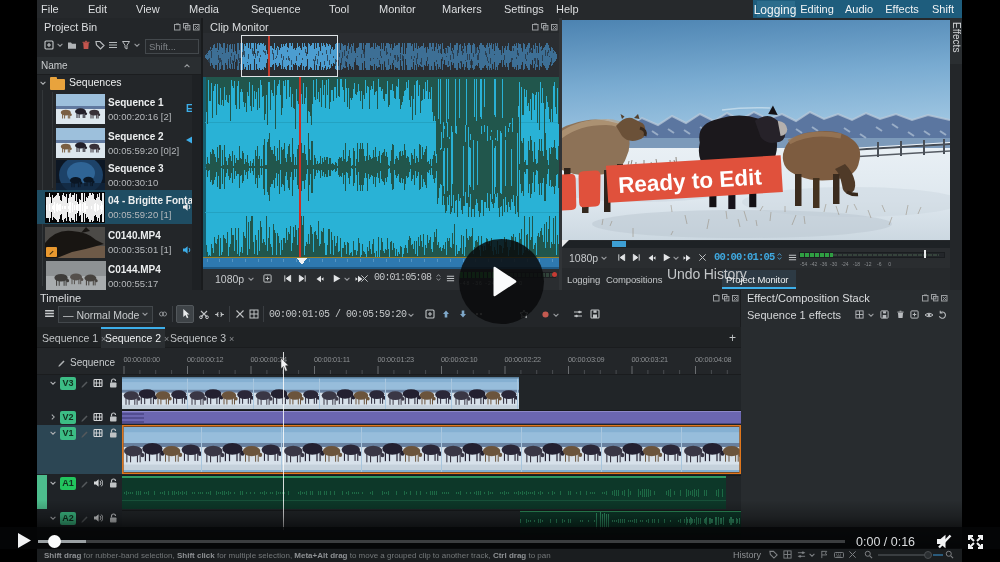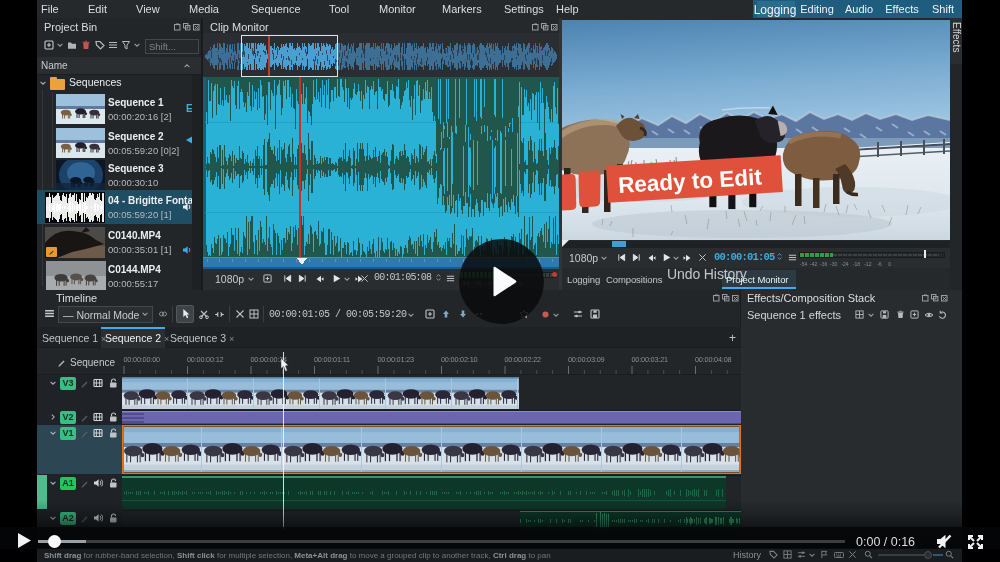--- a/index.html
+++ b/index.html
@@ -564,21 +564,21 @@
 <div class="ab" style="left:800px;top:261px;width:146px;color:#8a8d90;font-size:5px">-54&nbsp;&nbsp;-42&nbsp;&nbsp;-36&nbsp;&nbsp;-30&nbsp;&nbsp;&nbsp;-24&nbsp;&nbsp;&nbsp;-18&nbsp;&nbsp;&nbsp;-12&nbsp;&nbsp;&nbsp;&nbsp;-6&nbsp;&nbsp;&nbsp;&nbsp;&nbsp;0</div>
 <div class="ab" style="left:722px;top:270px;width:74px;height:19px;background:#2d3a44"></div>
 <div class="ab" style="left:722px;top:287px;width:74px;height:2px;background:#3daee9"></div>
 <div class="ab" style="left:567px;top:274px;color:#c4c7c9;font-size:9.5px;letter-spacing:-0.1px">Logging</div>
 <div class="ab" style="left:606px;top:274px;color:#c4c7c9;font-size:9.5px;letter-spacing:-0.1px">Compositions</div>
 <div class="ab" style="left:667px;top:266px;color:#c4c7c9;font-size:14px;letter-spacing:-0.1px">Undo History</div>
 <div class="ab" style="left:726px;top:274px;color:#eef0f1;font-size:9.5px;letter-spacing:-0.1px">Project Monitor</div>
 <div class="ab" style="left:950px;top:18px;width:12px;height:46px;background:#2a2e31"></div>
 <div class="ab" style="left:951px;top:22px;color:#d4d6d8;font-size:10px;writing-mode:vertical-rl">Effects</div>
 <div class="ab" style="left:37px;top:290px;width:704px;height:258px;background:#232629;border-right:1px solid #1a1c1e"></div>
-<div class="ab t" style="left:56px;top:292px">Timeline</div>
+<div class="ab t" style="left:40px;top:292px">Timeline</div>
 <svg class="ab" style="left:713px;top:294px" width="26" height="8" viewBox="0 0 26 8">
     <rect x="0.5" y="1.5" width="5.5" height="5.5" fill="none" stroke="#9a9da0" stroke-width="1"></rect>
     <rect x="2" y="0.5" width="3" height="1.6" fill="#9a9da0"></rect>
     <rect x="9.5" y="0.5" width="4.4" height="4.4" fill="none" stroke="#9a9da0" stroke-width="1"></rect>
     <rect x="11.5" y="2.5" width="4.4" height="4.4" fill="none" stroke="#9a9da0" stroke-width="1"></rect>
     <rect x="19.5" y="1.5" width="5.5" height="5.5" fill="none" stroke="#9a9da0" stroke-width="1"></rect>
     <path d="M20.8 2.8 L24.2 6.2 M24.2 2.8 L20.8 6.2" stroke="#9a9da0" stroke-width="0.9"></path>
   </svg>
 <div class="ab" style="left:44px;top:308px;width:11px;height:11px">
     <svg width="11" height="11" viewBox="0 0 10 10">
@@ -982,21 +982,21 @@
       <rect width="221" height="1.2" fill="#2c8a58"></rect>
       <path d="M0 8V12M6 8V12M8 9V11M10 9V11M14 9V11M18 8V12M20 8V12M22 9V11M30 8V12M36 8V12M42 8V12M44 9V11M48 8V12M50 8V12M60 9V11M62 9V11M68 9V11M74 9V11M76 2V18M80 1V19M82 3V17M84 2V18M86 3V17M88 3V17M92 9V11M94 9V11M96 9V11M98 8V12M100 8V12M102 8V12M104 8V12M108 9V11M110 9V11M112 9V11M114 8V12M116 8V12M120 9V11M122 9V11M126 9V11M128 8V12M132 8V12M134 8V12M138 8V12M144 8V12M150 9V11M158 9V11M160 8V12M164 8V12M166 6V14M170 6V14M172 8V12M174 8V12M176 6V14M178 7V13M180 7V13M184 8V12M186 6V14M190 7V13M192 8V12M196 6V14M198 6V14M200 7V13M210 6V14M212 8V12M216 7V13" stroke="#3aa873" stroke-width="1" stroke-opacity="0.8" fill="none"></path>
       <path d="M167 8V12M169 8V12M171 7V13M185 7V13M189 7V13M191 8V12M195 6V14M201 7V13M203 6V14M209 8V12M211 6V14M213 8V12M217 8V12M219 7V13" stroke="#46c088" stroke-width="1" stroke-opacity="0.7" fill="none"></path>
     </svg>
   </div>
 <div class="ab" style="left:283px;top:352px;width:1px;height:178px;background:rgba(250,250,250,0.85)"></div>
 <svg class="ab" style="left:279px;top:358px" width="11" height="15">
     <path d="M2 0 L2 10.5 L4.6 8.4 L6.4 13.2 L8.3 12.5 L6.5 7.8 L9.4 7.6 Z" fill="#f4f5f6" stroke="#333" stroke-width="0.5"></path>
   </svg>
 <div class="ab" style="left:741px;top:290px;width:221px;height:258px;background:#282c2f"></div>
-<div class="ab t" style="left:747px;top:292px">Effects/Composition Stack</div>
+<div class="ab t" style="left:747px;top:292px">Effect/Composition Stack</div>
 <svg class="ab" style="left:922px;top:294px" width="26" height="8" viewBox="0 0 26 8">
     <rect x="0.5" y="1.5" width="5.5" height="5.5" fill="none" stroke="#9a9da0" stroke-width="1"></rect>
     <rect x="2" y="0.5" width="3" height="1.6" fill="#9a9da0"></rect>
     <rect x="9.5" y="0.5" width="4.4" height="4.4" fill="none" stroke="#9a9da0" stroke-width="1"></rect>
     <rect x="11.5" y="2.5" width="4.4" height="4.4" fill="none" stroke="#9a9da0" stroke-width="1"></rect>
     <rect x="19.5" y="1.5" width="5.5" height="5.5" fill="none" stroke="#9a9da0" stroke-width="1"></rect>
     <path d="M20.8 2.8 L24.2 6.2 M24.2 2.8 L20.8 6.2" stroke="#9a9da0" stroke-width="0.9"></path>
   </svg>
 <div class="ab" style="left:747px;top:309px;color:#d4d6d8;font-size:11px">Sequence 1 effects</div>
 <div class="ab" style="left:855px;top:310px;width:9px;height:9px">

